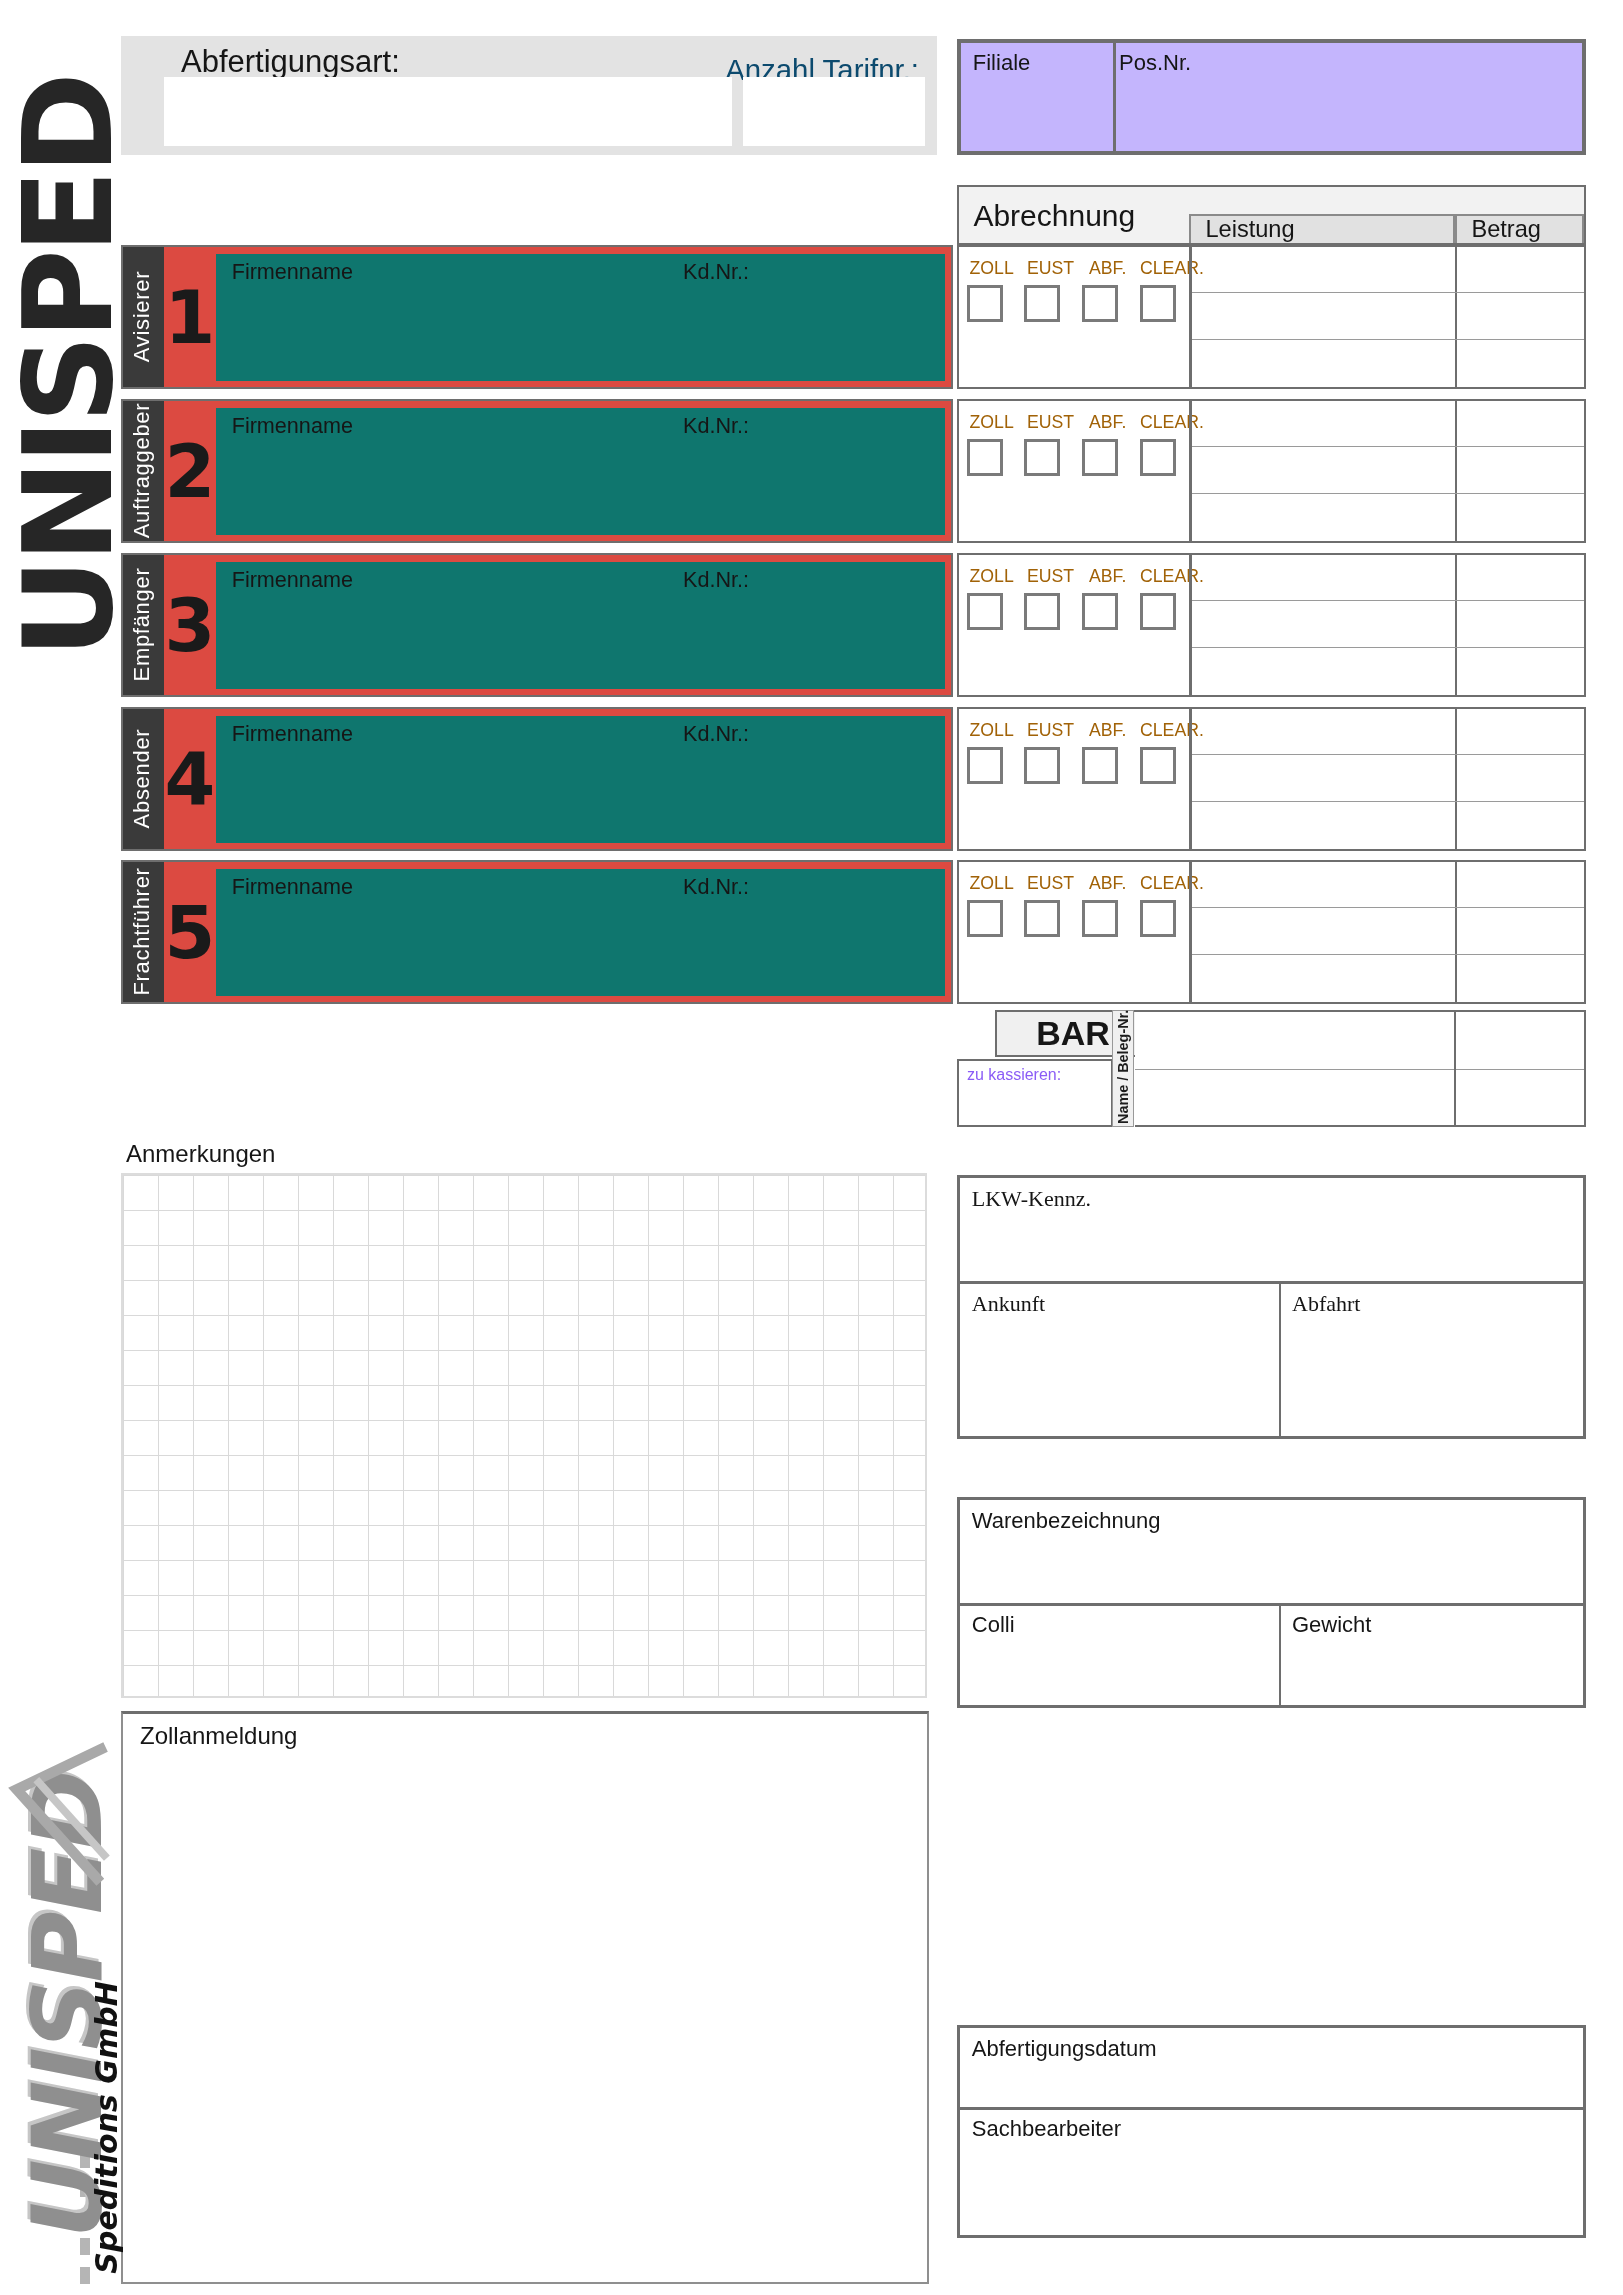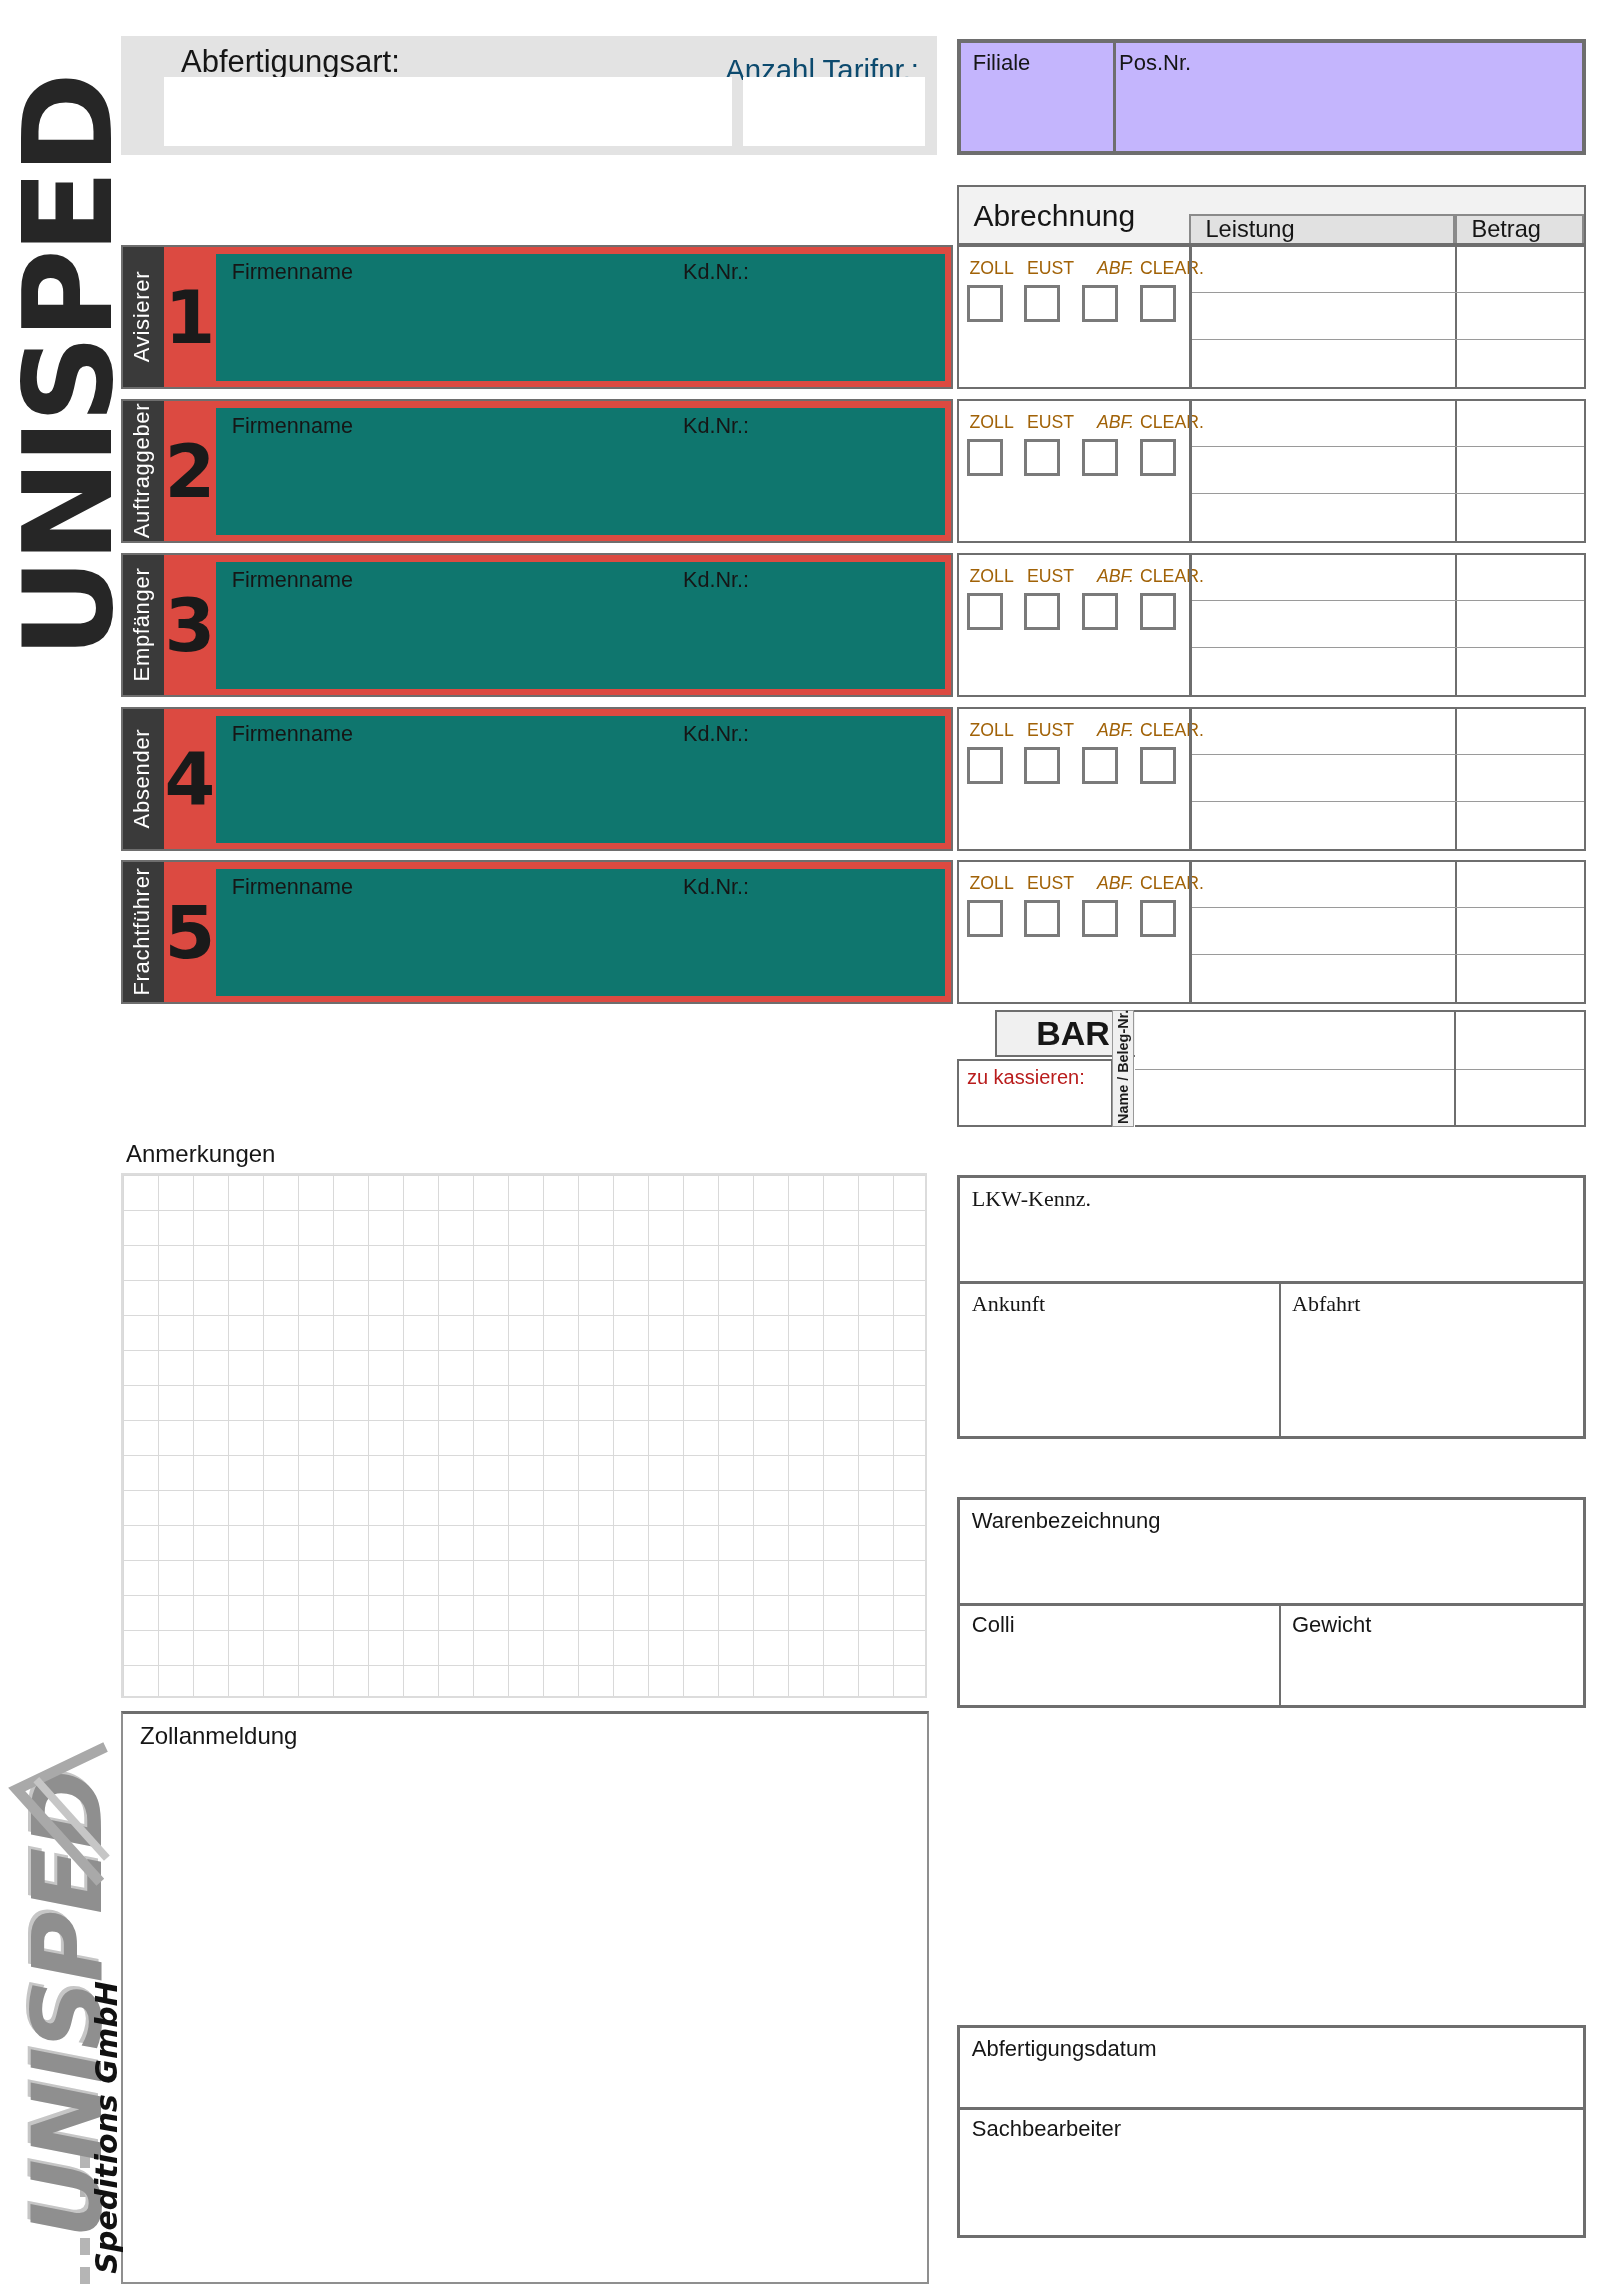--- a/index.html
+++ b/index.html
@@ -46,27 +46,27 @@
   .pcontent .lk { position:absolute; left:467px; top:5.2px; font-size:21.6px; color:#161616; }
 
   
   .ablock { position:absolute; left:957px; width:629px; height:144px; background:#ffffff; border:2.6px solid #6e6e6e; box-sizing:border-box; }
   .ablock .v1 { position:absolute; left:230px; top:0; bottom:0; width:2.6px; background:#6e6e6e; }
   .ablock .v2 { position:absolute; left:496px; top:0; bottom:0; width:2px; background:#6e6e6e; }
   .ablock .h1, .ablock .h2 { position:absolute; left:233px; right:0; height:1.3px; background:#9a9a9a; }
   .ablock .h1 { top:45px; } .ablock .h2 { top:92px; }
   .cblabel { position:absolute; top:10.5px; font-size:17.7px; color:#a16207; }
   .cbx { position:absolute; top:38px; width:36px; height:37px; border:3.3px solid #7a7a7a; box-sizing:border-box; background:#fff; }
-  .cl0 { left:10.5px; } .cl1 { left:68px; } .cl2 { left:138px;font-style:italic; } .cl3 { left:181px; }
+  .cl0 { left:10.5px; } .cl1 { left:68px; } .cl2 { left:130px; } .cl3 { left:181px; }
   .cb0 { left:7.9px; } .cb1 { left:65px; } .cb2 { left:123px; } .cb3 { left:181px; }
 
   
   .barhead { left:957px; top:1010px; width:156px; height:47px; background:#f0f0f0; border:2.6px solid #6e6e6e; box-sizing:border-box; display:flex; align-items:center; justify-content:center; font-size:34px; font-weight:bold; color:#161616;margin-left:38px; }
   .zukass { left:957px; top:1059px; width:156px; height:68px; background:#fff; border:2.6px solid #6e6e6e; box-sizing:border-box; }
-  .zukass span { position:absolute; left:7.9px; top:5.2px; font-size:20px; color:#b91c1c; }
+  .zukass span { position:absolute; left:7.9px; top:5.2px; font-size:16px; color:#8b5cf6; }
   .namestrip { left:1112px; top:1010px; width:22px; height:117px; background:#f0f0f0; border:1.3px solid #999; box-sizing:border-box; }
   .namestrip span { position:absolute; left:2px; top:113px; width:111px; transform:rotate(-90deg); transform-origin:0 0; font-size:14.4px; font-weight:bold; color:#1d1d1d; white-space:nowrap; }
   .bargrid { left:1135px; top:1010px; width:451px; height:117px; background:#fff; border:2.6px solid #6e6e6e; border-left:none; box-sizing:border-box; }
   .bargrid .h { position:absolute; left:0; right:0; top:57px; height:1.3px; background:#9a9a9a; }
   .bargrid .v { position:absolute; left:319px; top:0; bottom:0; width:2px; background:#6e6e6e; }
 
   
   .anmlabel { left:126px; top:1140px; font-size:24px; color:#161616; }
   .anmgrid {
     left:121px; top:1173px; width:806px; height:525px;

